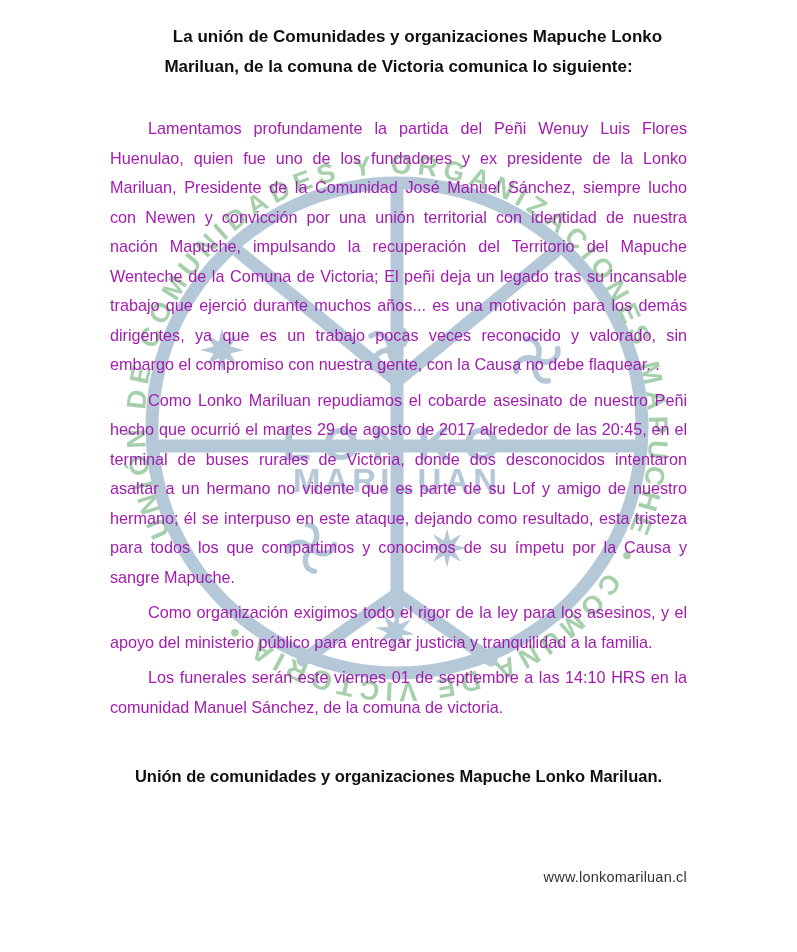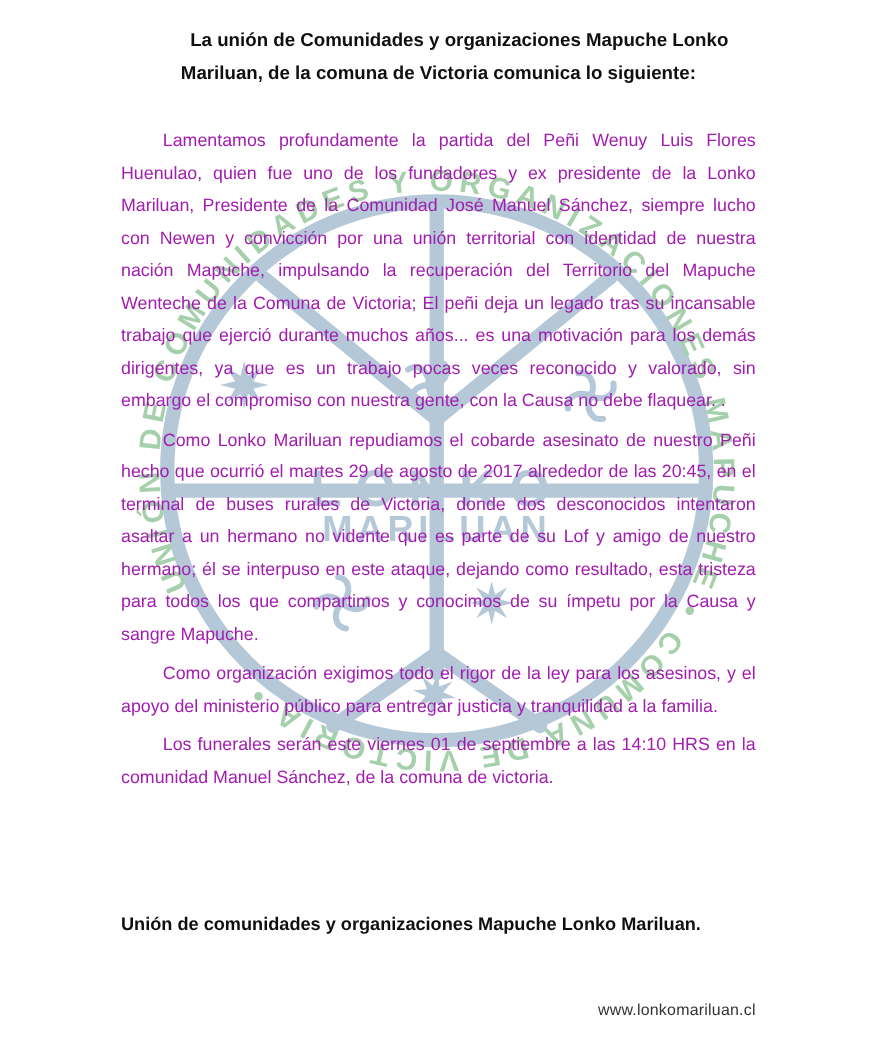--- a/index.html
+++ b/index.html
@@ -25,26 +25,26 @@
     font-weight:bold;color:#0f0f0f;
     text-indent:38px;text-align:center;
   }
   .para{
     margin:0 0 6px 0;
     font-size:16.2px;line-height:29.5px;
     color:#a21caf;
     text-indent:38px;text-align:justify;
   }
   .signature{
-    margin:104px 0 0 0;
+    margin:40px 0 0 0;
     font-size:16.5px;line-height:28px;
-    font-weight:bold;color:#0f0f0f;
+    font-weight:bold;color:#0f0f0f;text-align:center;
   }
   .footer{
-    position:absolute;top:911px;right:110px;
+    position:absolute;top:869px;right:110px;
     font-size:14.5px;color:#333333;
     z-index:1;letter-spacing:.2px;
   }
   .wm-ring-text{
     font-family:"Liberation Sans","DejaVu Sans",sans-serif;
     font-weight:bold;
   }
   .wm-center{
     font-family:"Liberation Sans","DejaVu Sans",sans-serif;
     font-weight:bold;

